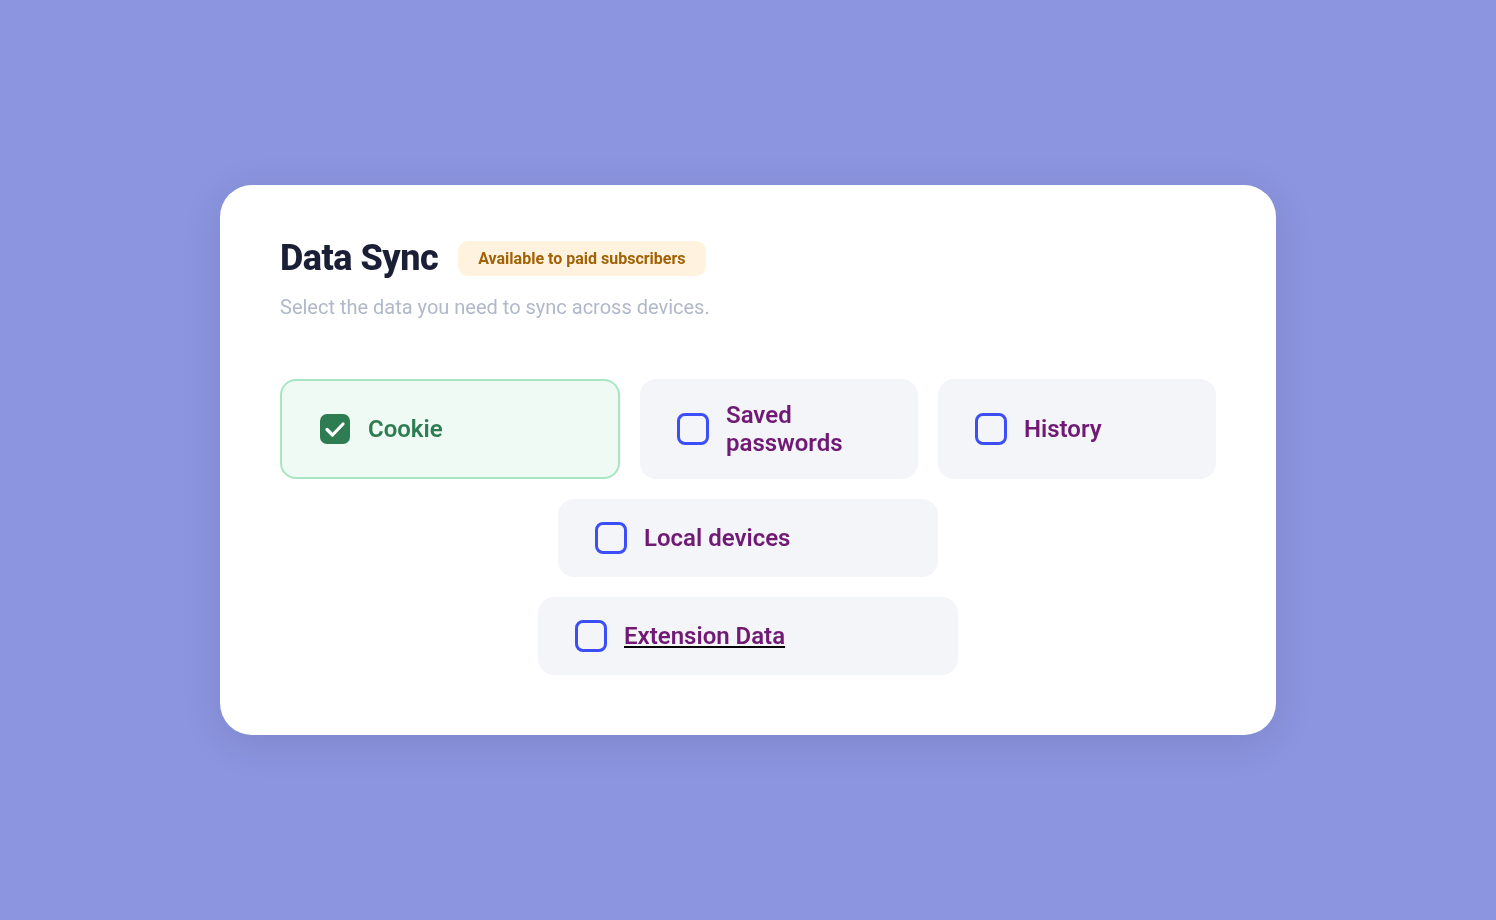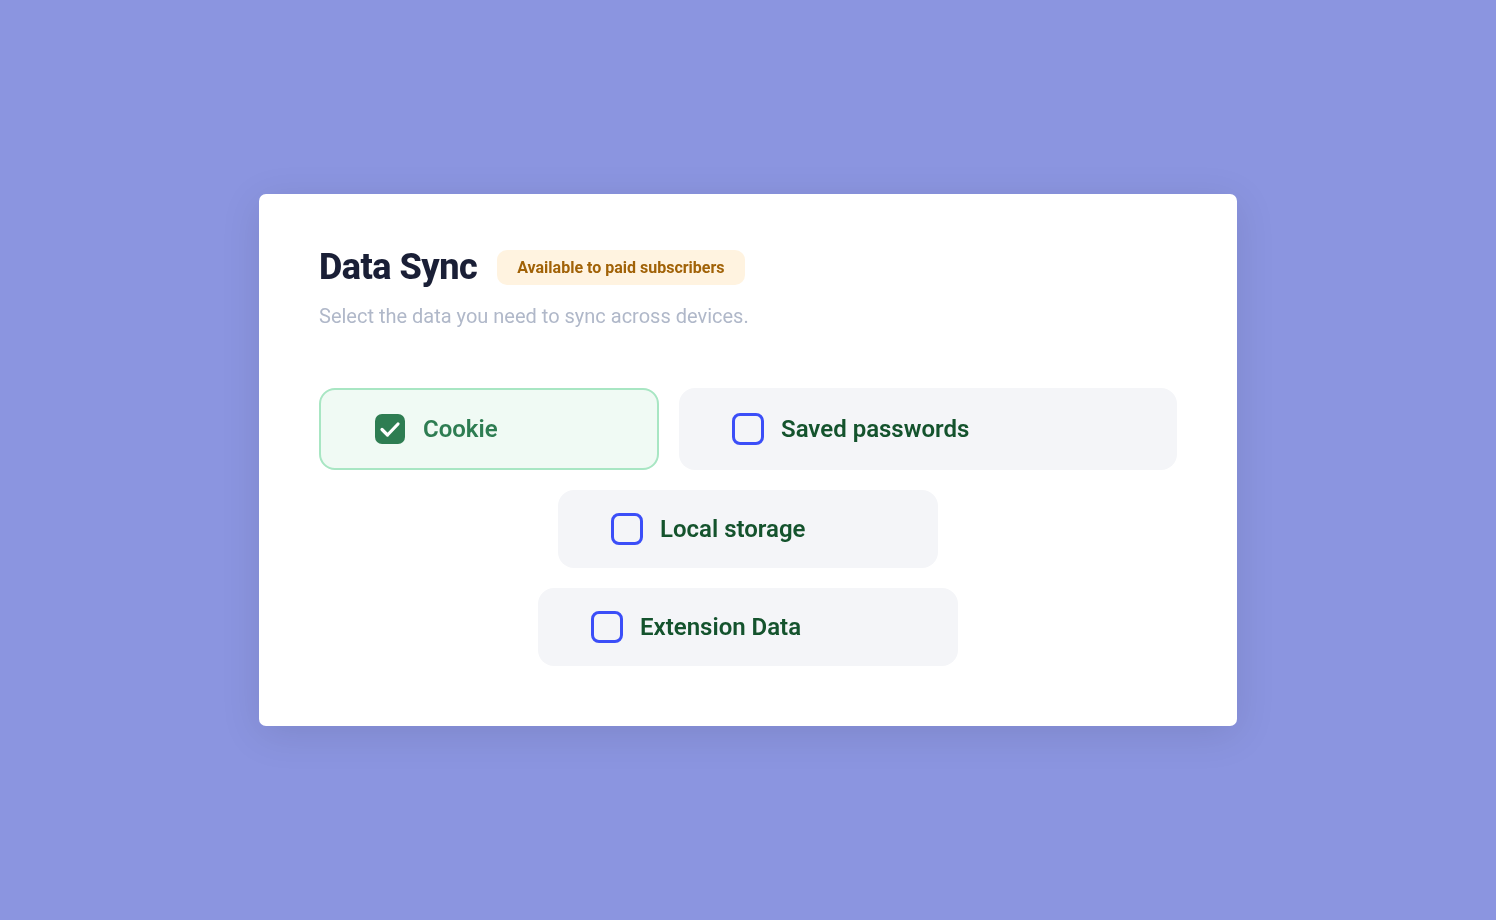--- a/index.html
+++ b/index.html
@@ -8,23 +8,23 @@
       background-color: #8b95e0;
       display: flex;
       align-items: center;
       justify-content: center;
       min-height: 100vh;
       font-family: -apple-system, BlinkMacSystemFont, 'Segoe UI', Roboto, sans-serif;
     }
 
     .card {
       background: #ffffff;
-      border-radius: 7px;
+      border-radius: 32px;
       padding: 52px 60px 60px 60px;
-      width: 978px;
+      width: 1056px;
       max-width: 95vw;
       box-shadow: 0 8px 40px rgba(0,0,0,0.10);
     }
 
     .header-row {
       display: flex;
       align-items: center;
       gap: 20px;
       margin-bottom: 16px;
     }
@@ -64,37 +64,37 @@
       gap: 20px;
       justify-content: center;
     }
 
     .option-item {
       display: flex;
       align-items: center;
       gap: 16px;
       background: #f4f5f8;
       border-radius: 16px;
-      padding: 22px 52px;
+      padding: 22px 36px;
       cursor: pointer;
       user-select: none;
       flex: 1;
       min-width: 0;
       transition: background 0.15s;
     }
 
     .option-item.checked {
       background: #f0faf4;
       border: 2px solid #a8e6c3;
     }
 
     .option-label {
       font-size: 24px;
       font-weight: 600;
-      color: #14532d;
+      color: #701a75;
     }
 
     .option-item.checked .option-label {
       color: #2e7d52;
     }
 
     
     .row-1 {
       display: flex;
       gap: 20px;
@@ -120,20 +120,21 @@
     
     .row-3 {
       display: flex;
       gap: 20px;
       justify-content: center;
     }
 
     .row-3 .option-item {
       flex: 0 0 420px;
       max-width: 420px;
+      text-decoration: underline;
     }
 
     
     .unchecked-box {
       display: inline-block;
       width: 34px;
       height: 34px;
     }
 
     .checked-box {
@@ -170,32 +171,40 @@
 
       <div class="option-item">
         <span class="unchecked-box">
           <svg width="34" height="34" viewBox="0 0 34 34" fill="none" xmlns="http://www.w3.org/2000/svg">
             <rect x="2.5" y="2.5" width="29" height="29" rx="6.5" stroke="#3b4ef8" stroke-width="3"></rect>
           </svg>
         </span>
         <span class="option-label">Saved passwords</span>
       </div>
 
+      <div class="option-item">
+        <span class="unchecked-box">
+          <svg width="34" height="34" viewBox="0 0 34 34" fill="none" xmlns="http://www.w3.org/2000/svg">
+            <rect x="2.5" y="2.5" width="29" height="29" rx="6.5" stroke="#3b4ef8" stroke-width="3"></rect>
+          </svg>
+        </span>
+        <span class="option-label">History</span>
+      </div>
 
     </div>
 
     <div class="options-row row-2">
 
       <div class="option-item">
         <span class="unchecked-box">
           <svg width="34" height="34" viewBox="0 0 34 34" fill="none" xmlns="http://www.w3.org/2000/svg">
             <rect x="2.5" y="2.5" width="29" height="29" rx="6.5" stroke="#3b4ef8" stroke-width="3"></rect>
           </svg>
         </span>
-        <span class="option-label">Local storage</span>
+        <span class="option-label">Local devices</span>
       </div>
 
 
     </div>
 
     <div class="options-row row-3">
 
       <div class="option-item">
         <span class="unchecked-box">
           <svg width="34" height="34" viewBox="0 0 34 34" fill="none" xmlns="http://www.w3.org/2000/svg">

